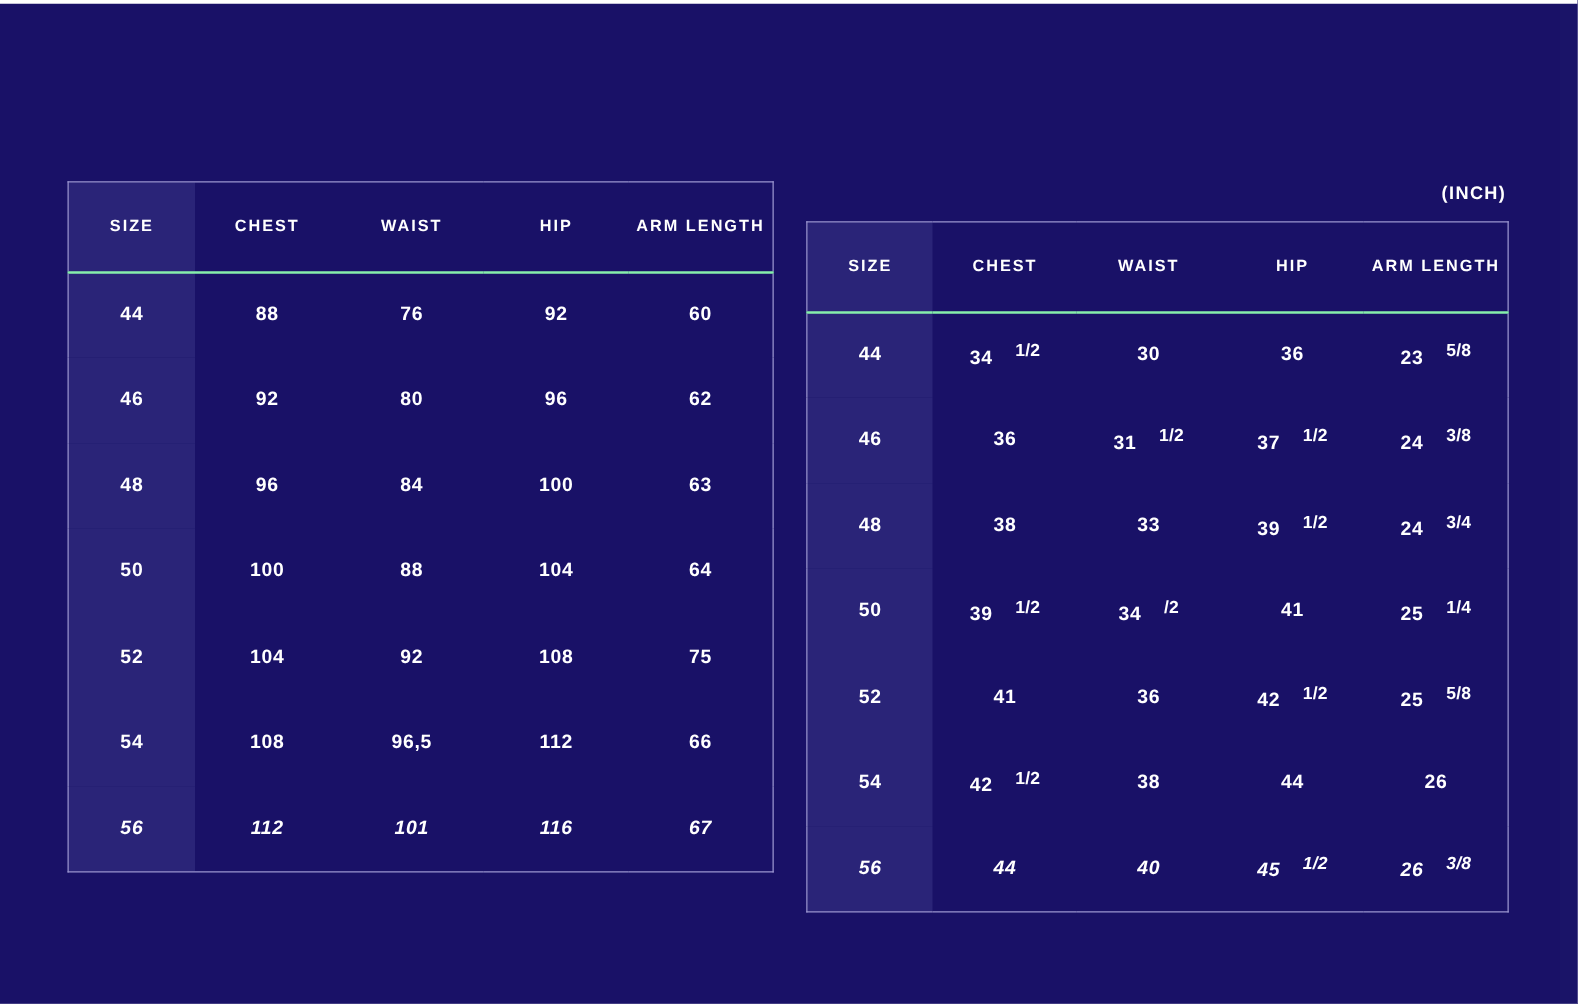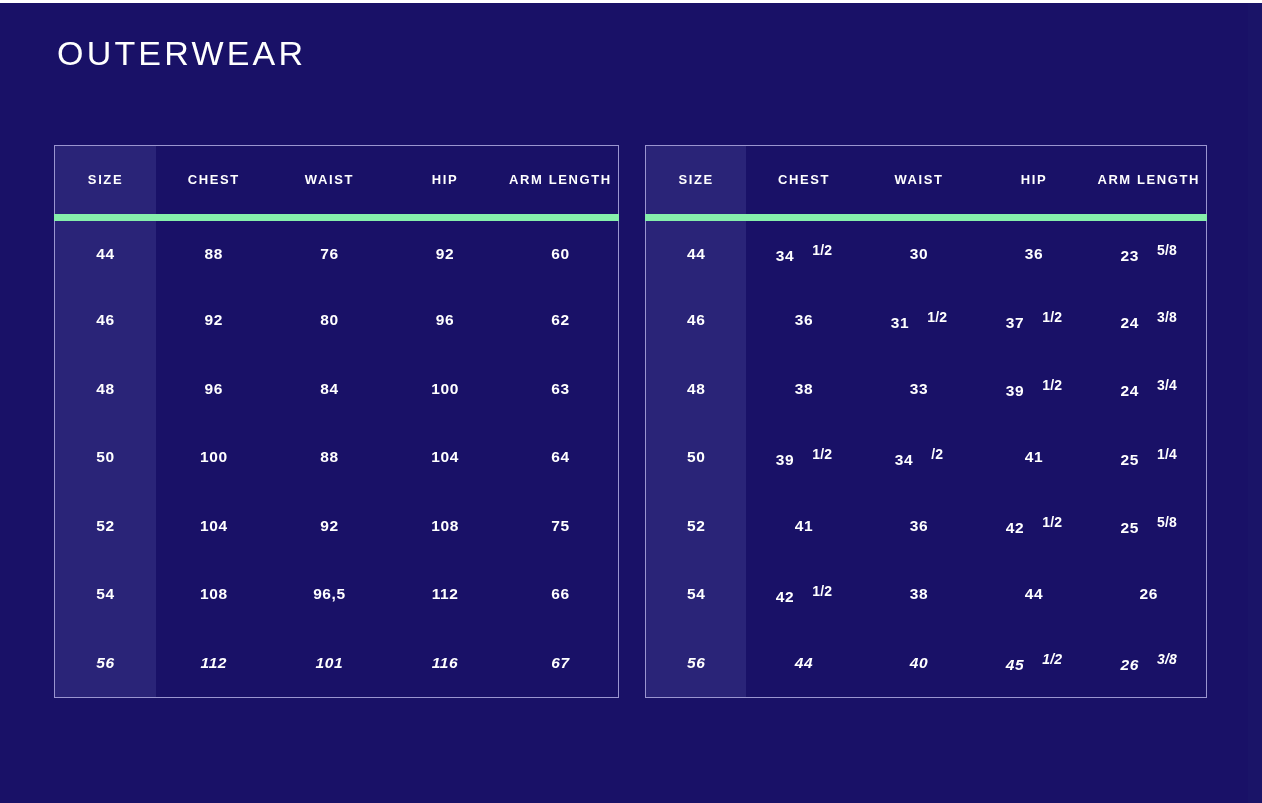--- a/index.html
+++ b/index.html
@@ -82,21 +82,21 @@
     vertical-align: middle;
     border: 0;
   }
 
   table.size-table thead th {
     height: 72px;
     font-size: 13px;
     font-weight: 700;
     letter-spacing: 1.6px;
     line-height: 18px;
-    border-bottom: 7px solid #86efac;
+    border-bottom: 2px solid #86efac;
   }
 
   table.size-table tbody td {
     height: 68.5px;
     font-size: 15.5px;
     font-weight: 700;
     letter-spacing: 0.6px;
   }
 
   
@@ -115,21 +115,20 @@
     font-weight: 700;
   }
 
   .cell-inner { display: inline-block; white-space: nowrap; }
 </style>
 </head>
 <body>
 
 <div id="page">
 
-  <h1 id="title">OUTERWEAR</h1>
 
   <div class="table-block" id="block-cm">
     <table class="size-table">
       <colgroup>
         <col class="c-size">
           <col class="c-rest">
           <col class="c-rest">
           <col class="c-rest">
           <col class="c-rest">
       </colgroup>
@@ -190,20 +189,21 @@
             <td>112</td>
             <td>101</td>
             <td>116</td>
             <td>67</td>
           </tr>
         </tbody>
     </table>
   </div>
 
   <div class="table-block" id="block-inch">
+    <div class="unit-label">(INCH)</div>
     <table class="size-table">
       <colgroup>
         <col class="c-size">
           <col class="c-rest">
           <col class="c-rest">
           <col class="c-rest">
           <col class="c-rest">
       </colgroup>
       <thead>
         <tr>

